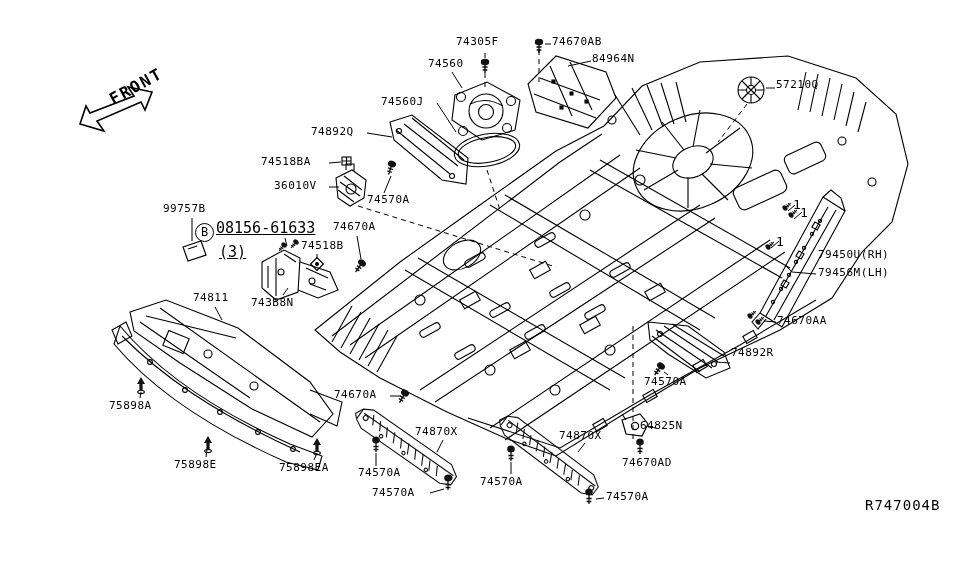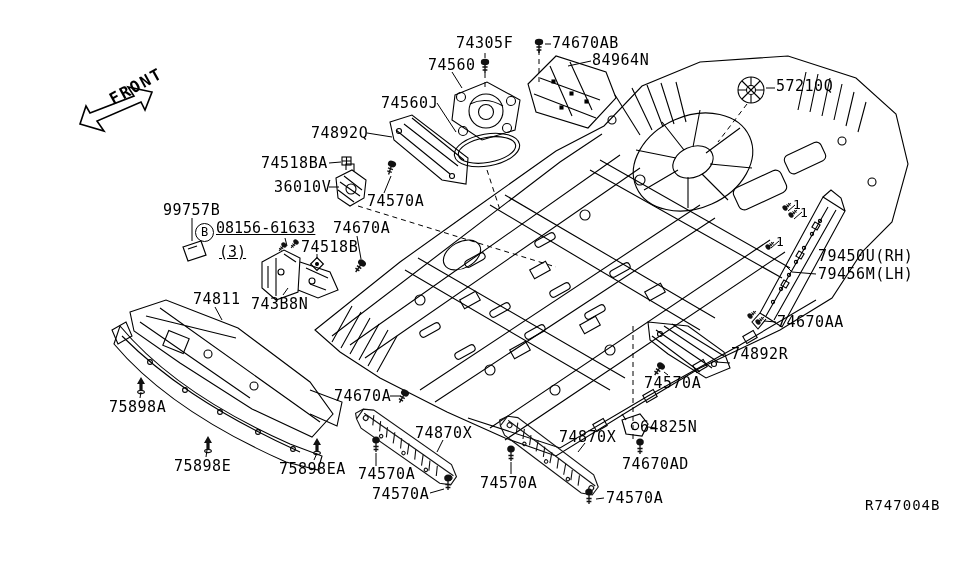--- a/index.html
+++ b/index.html
@@ -1,19 +1,19 @@
 <!DOCTYPE html>
 <html><head>
 <meta charset="utf-8">
 <style>
   html,body{margin:0;padding:0;}
   body{width:975px;height:566px;position:relative;background:#fff;overflow:hidden;
        font-family:"DejaVu Sans Mono","Liberation Mono",monospace;color:#000;}
   svg{position:absolute;left:0;top:0;}
-  .plabel{position:absolute;font-size:15px;line-height:1;white-space:nowrap;letter-spacing:.5px;}
+  .plabel{position:absolute;font-size:11px;line-height:1;white-space:nowrap;letter-spacing:.5px;}
   .callout{position:absolute;font-size:13px;line-height:1;}
   .front{position:absolute;left:106px;top:92px;transform:rotate(-29deg);transform-origin:left top;
          font-size:16px;font-weight:bold;letter-spacing:2px;}
   .ref{position:absolute;left:865px;top:497px;font-size:14px;letter-spacing:1px;text-align:right;}
   .hw{position:absolute;left:195px;top:221px;font-size:15px;line-height:1;white-space:nowrap;text-decoration:underline;}
   .hw .circ-b{display:inline-flex;width:17px;height:17px;border:1.4px solid #000;border-radius:50%;
               align-items:center;justify-content:center;font-size:12px;margin-right:2px;vertical-align:-3px;}
   .hw .qty{display:block;margin-left:24px;margin-top:3px;}
 </style>
 </head>

